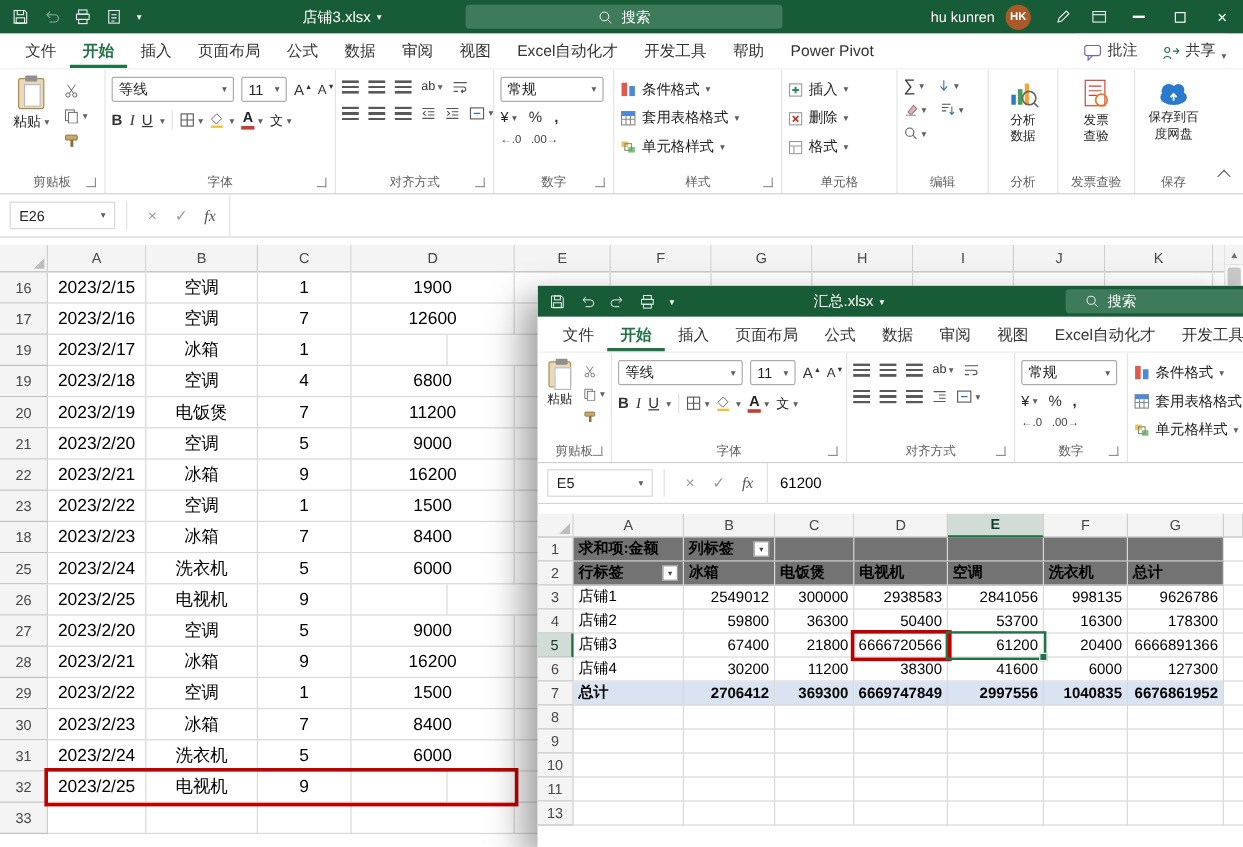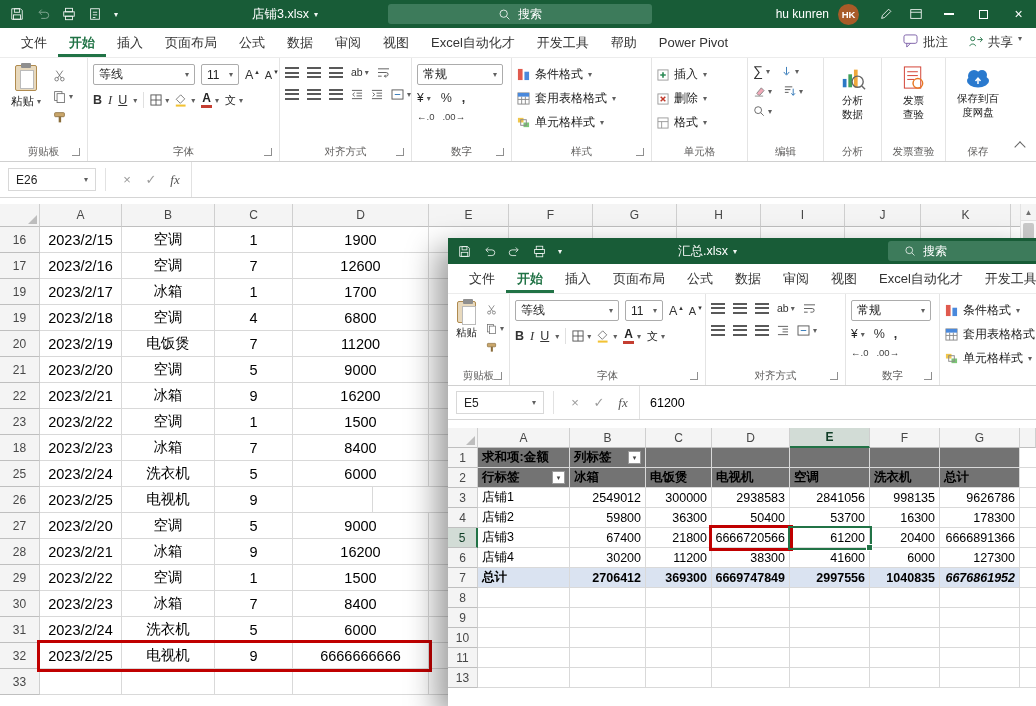--- a/index.html
+++ b/index.html
@@ -29,21 +29,21 @@
 .tb-right .tbtn{width:30px;height:28px;}
 .winbtn{width:35px;height:28px;display:flex;align-items:center;justify-content:center;font-size:14px;}
 .minbar{width:10px;height:2px;background:#fff;}
 .maxsq{width:9px;height:9px;border:1.3px solid #fff;}
 
 
 .tabrow{position:relative;height:30px;background:#fff;display:flex;align-items:stretch;padding-left:10px;font-size:13px;color:#333;border-bottom:1px solid #ECECEC;white-space:nowrap;overflow:hidden;}
 .tab{display:flex;align-items:center;padding:0 11px;}
 .tab.active{color:#217346;font-weight:700;box-shadow:inset 0 -3px 0 #217346;}
 .tab-actions{position:absolute;right:14px;top:0;height:100%;display:flex;align-items:center;gap:20px;background:#fff;padding-left:8px;}
-.taction{display:flex;align-items:flex-start;gap:5px;font-size:12.5px;color:#333;}
+.taction{display:flex;align-items:flex-end;gap:5px;font-size:12.5px;color:#333;}
 
 
 .ribbon{position:relative;height:104px;background:#fff;border-bottom:1px solid #D0D0D0;display:flex;overflow:hidden;}
 #overlay-window .ribbon{height:92px;}
 .rgroup{position:relative;border-right:1px solid #E4E4E4;display:flex;flex-direction:column;padding:4px 5px 0;flex:0 0 auto;}
 .gbody{flex:1;display:flex;gap:6px;}
 .glabel{height:18px;display:flex;align-items:center;justify-content:center;font-size:10.5px;color:#605f5e;position:relative;}
 .launcher{position:absolute;right:2px;bottom:5px;width:8px;height:8px;border-right:1.3px solid #8f8f8f;border-bottom:1.3px solid #8f8f8f;}
 .bigbtn{width:42px;display:flex;flex-direction:column;align-items:center;gap:3px;padding-top:3px;font-size:11.5px;color:#222;}
 .bb-l{display:flex;align-items:center;gap:3px;}
@@ -634,23 +634,20 @@
           <div class="gcell hdr" style="width: 40px;">19</div>
           <div class="gcell center" style="width: 82px;">
             <span>2023/2/17</span>
           </div>
           <div class="gcell center" style="width: 93px;">
             <span>冰箱</span>
           </div>
           <div class="gcell center" style="width: 78px;">
             <span>1</span>
           </div>
-          <div class="gcell center" style="width: 136px;">
-            <span>1700</span>
-          </div>
           <div class="gcell center" style="width: 80px;"></div>
           <div class="gcell center" style="width: 84px;"></div>
           <div class="gcell center" style="width: 84px;"></div>
           <div class="gcell center" style="width: 84px;"></div>
           <div class="gcell center" style="width: 84px;"></div>
           <div class="gcell center" style="width: 76px;"></div>
           <div class="gcell center" style="width: 90px;"></div>
           <div class="gcell cellfill" style="flex: 1 1 0%;"></div>
         </div>
         <div class="grow" style="height: 26px;">
@@ -952,23 +949,20 @@
         <div class="grow" style="height: 26px;">
           <div class="gcell hdr" style="width: 40px;">32</div>
           <div class="gcell center" style="width: 82px;">
             <span>2023/2/25</span>
           </div>
           <div class="gcell center" style="width: 93px;">
             <span>电视机</span>
           </div>
           <div class="gcell center" style="width: 78px;">
             <span>9</span>
-          </div>
-          <div class="gcell center" style="width: 136px;">
-            <span>6666666666</span>
           </div>
           <div class="gcell center" style="width: 80px;"></div>
           <div class="gcell center" style="width: 84px;"></div>
           <div class="gcell center" style="width: 84px;"></div>
           <div class="gcell center" style="width: 84px;"></div>
           <div class="gcell center" style="width: 84px;"></div>
           <div class="gcell center" style="width: 76px;"></div>
           <div class="gcell center" style="width: 90px;"></div>
           <div class="gcell cellfill" style="flex: 1 1 0%;"></div>
         </div>
@@ -1423,21 +1417,21 @@
           </div>
           <div class="gcell pv-total right" style="width: 78px;">
             <span>6669747849</span>
           </div>
           <div class="gcell pv-total right" style="width: 80px;">
             <span>2997556</span>
           </div>
           <div class="gcell pv-total right" style="width: 70px;">
             <span>1040835</span>
           </div>
-          <div class="gcell pv-total right" style="width: 80px; font-style: italic;">
+          <div class="gcell pv-total right" style="width: 80px;">
             <span>6676861952</span>
           </div>
           <div class="gcell cellfill" style="flex: 1 1 0%;"></div>
         </div>
         <div class="grow" style="height: 20px;">
           <div class="gcell hdr" style="width: 30px;">8</div>
           <div class="gcell left" style="width: 92px;"></div>
           <div class="gcell right" style="width: 76px;"></div>
           <div class="gcell right" style="width: 66px;"></div>
           <div class="gcell right" style="width: 78px;"></div>

